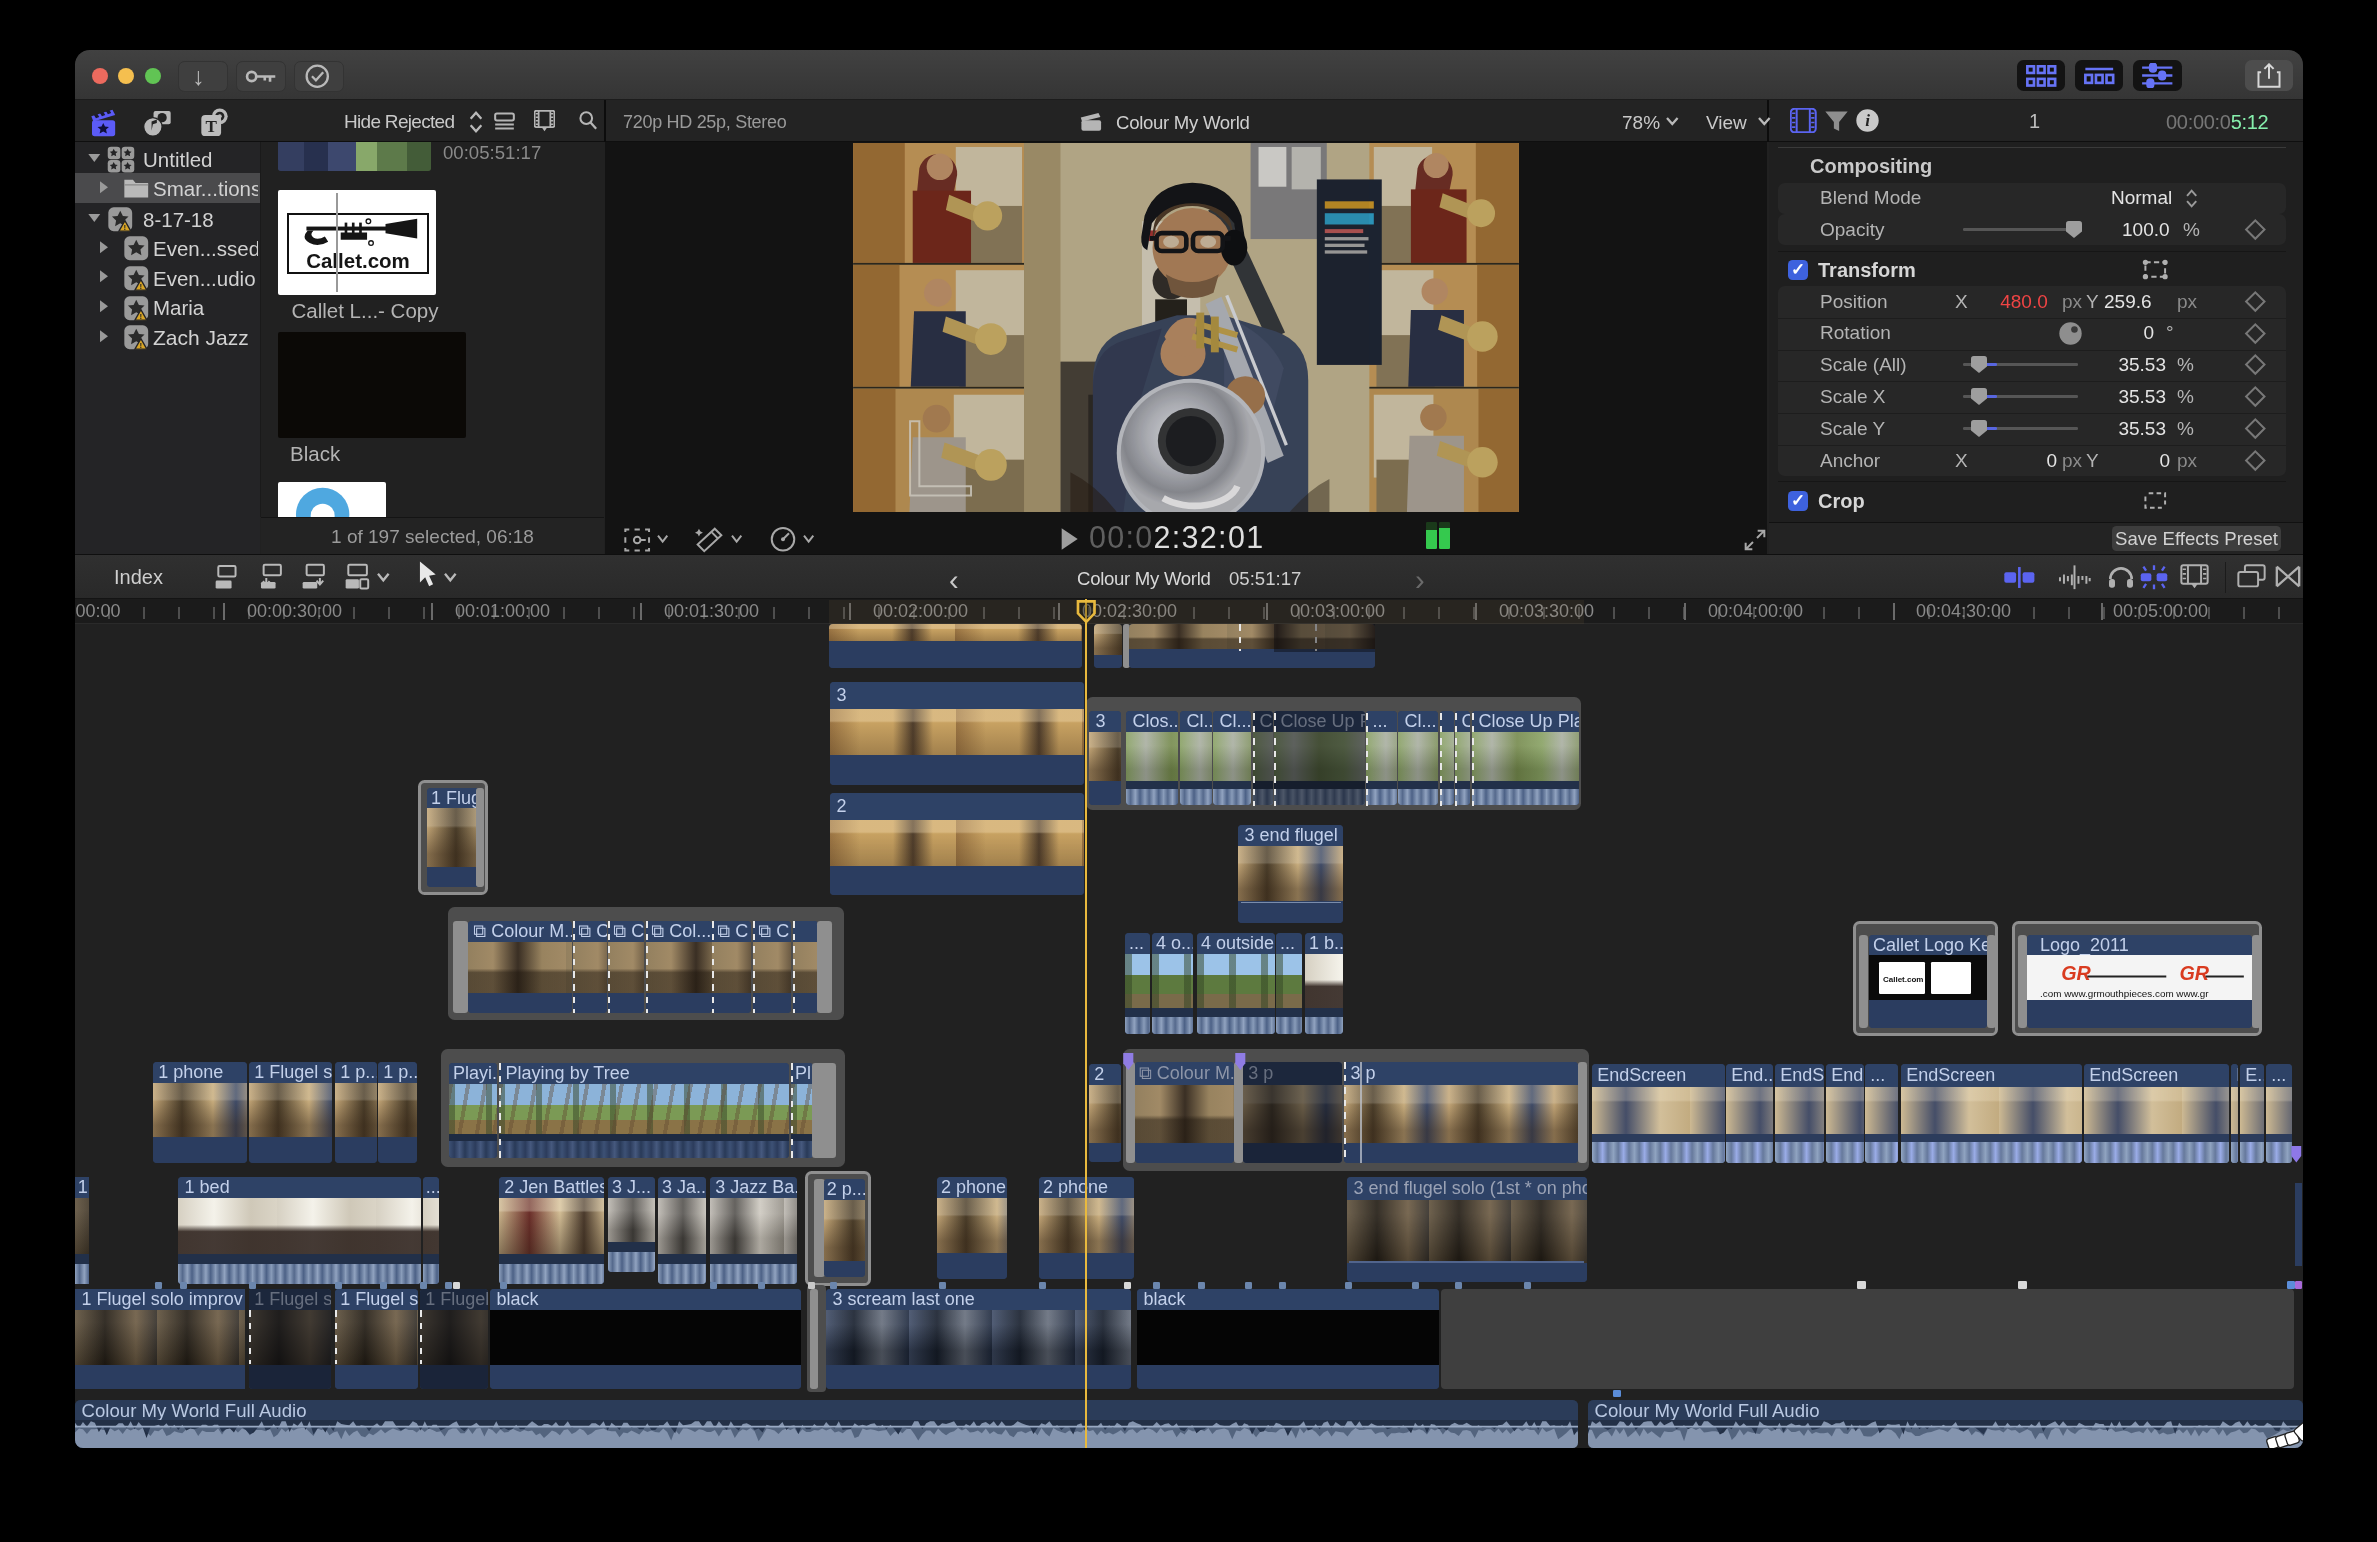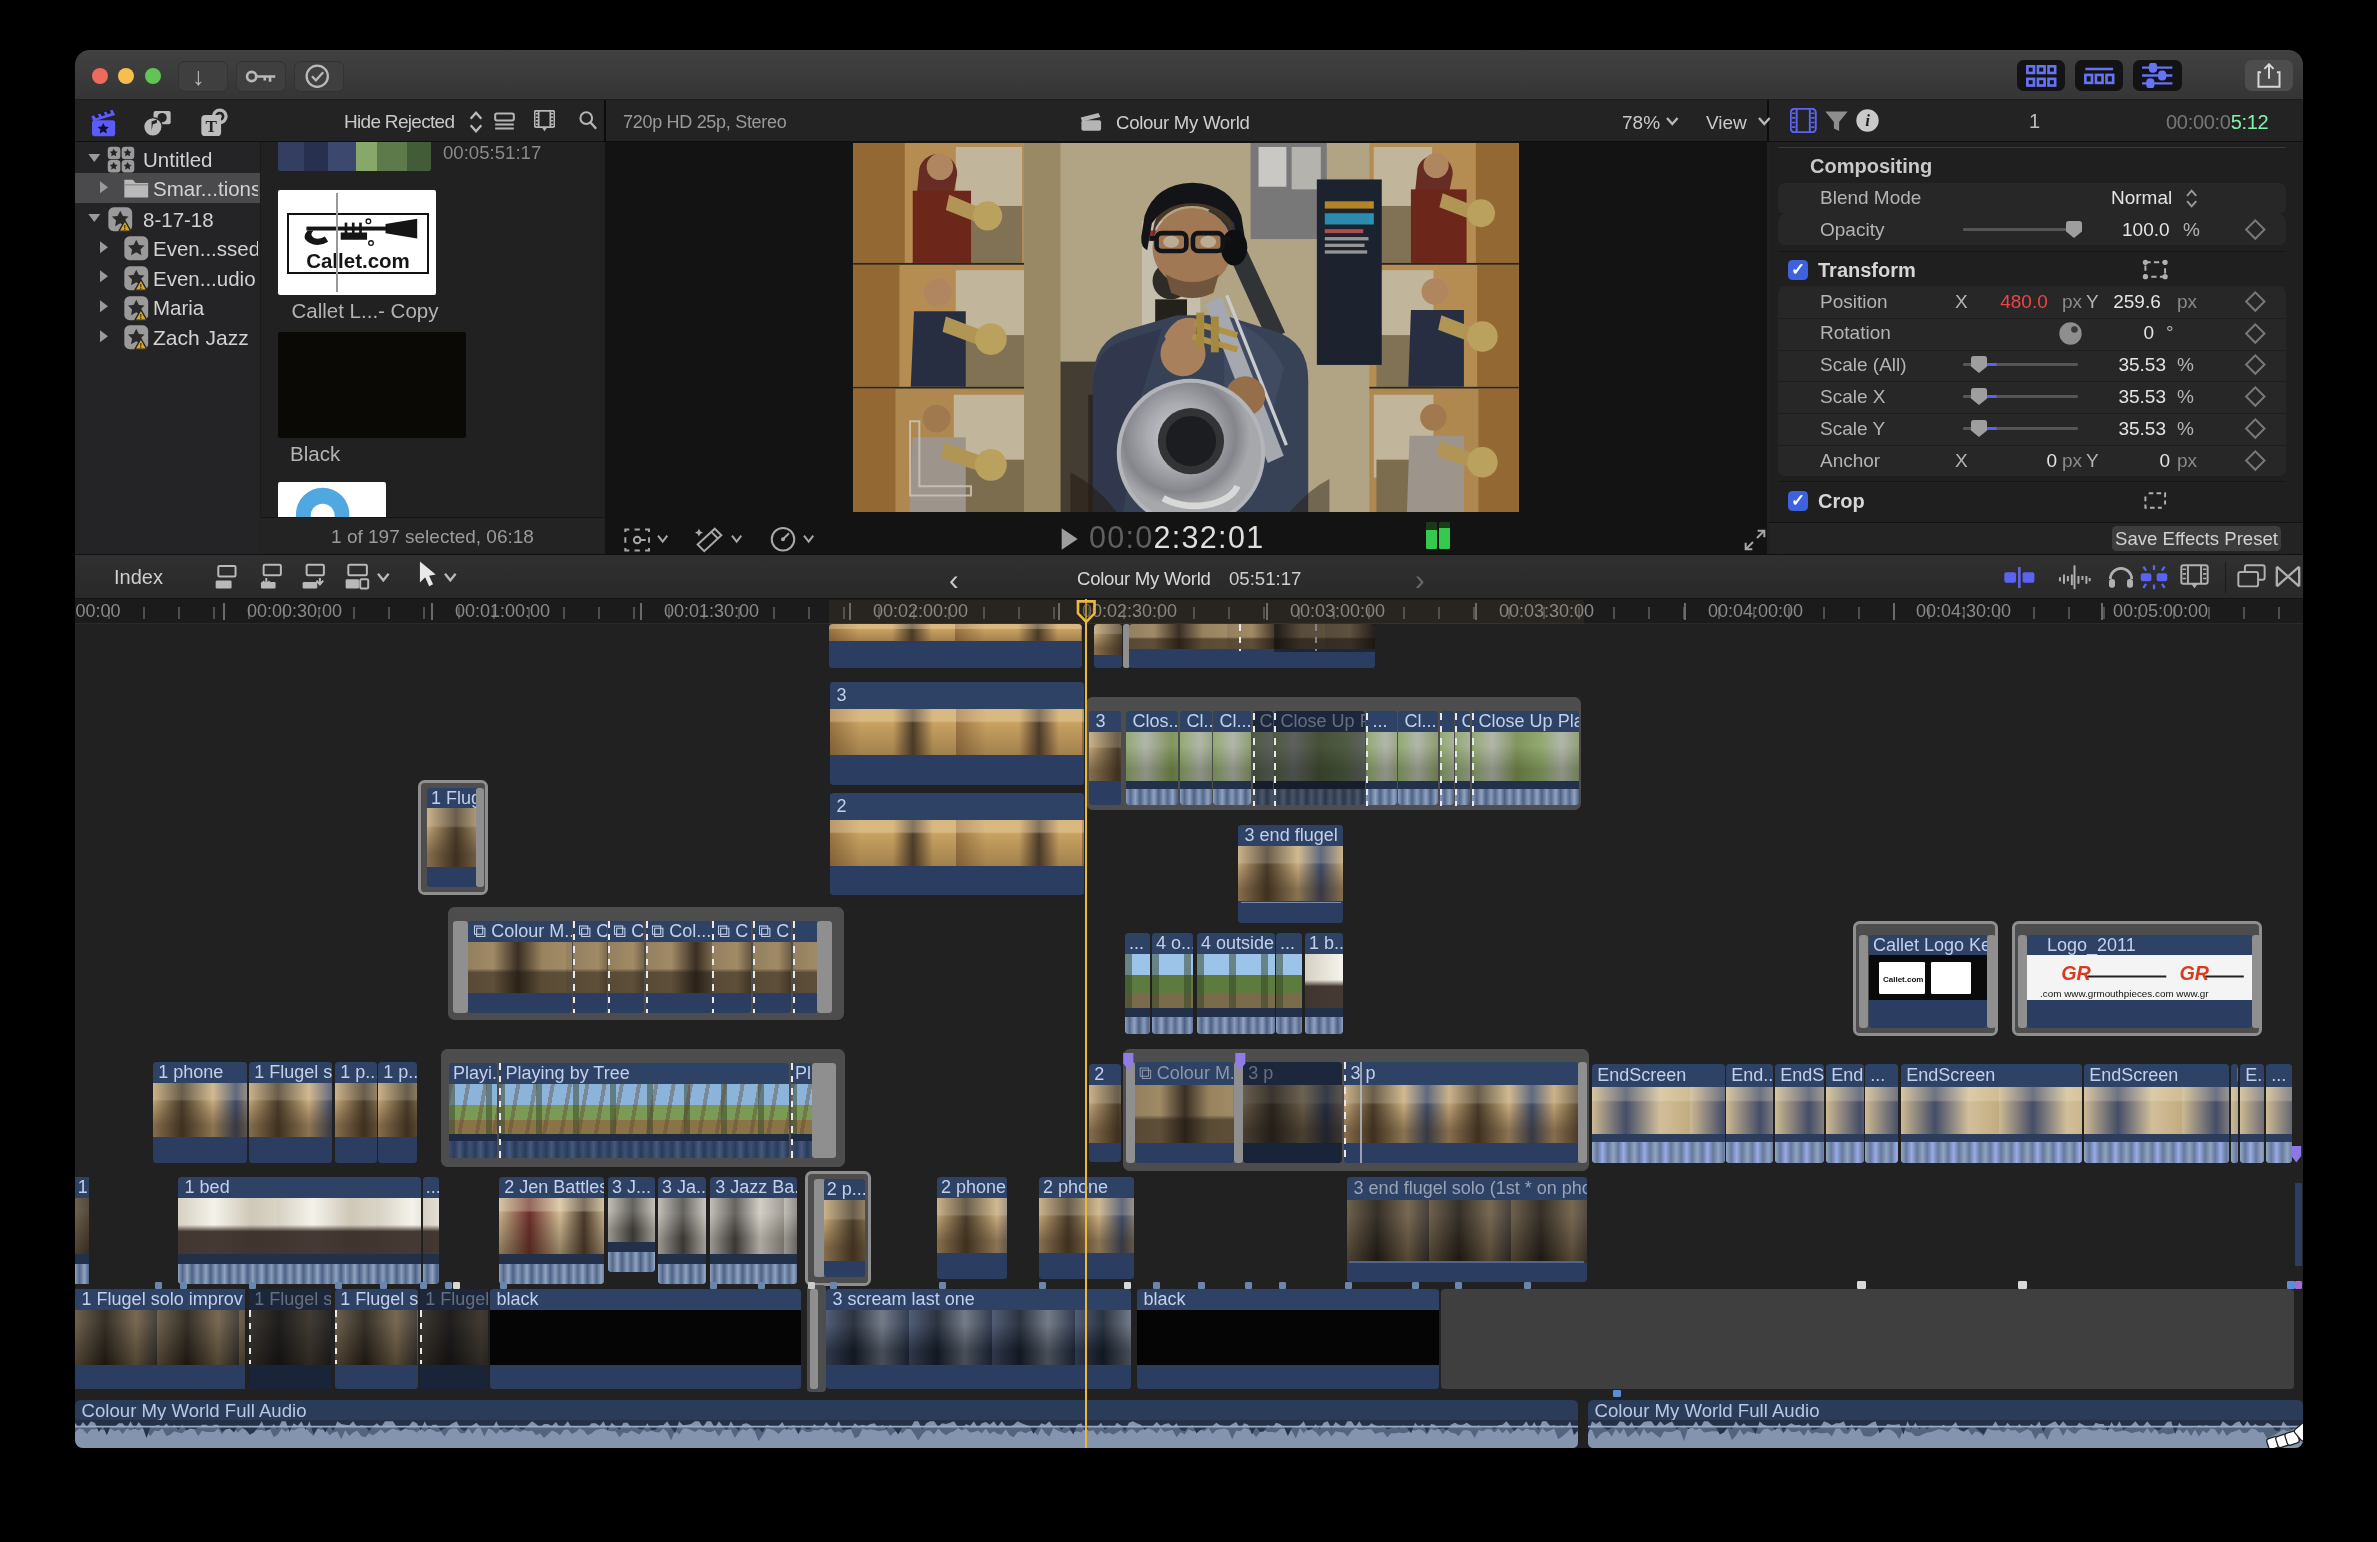--- a/index.html
+++ b/index.html
@@ -348,21 +348,21 @@
         <circle cx="5" cy="27" r="2.5" fill="#b0b0b0"></circle>
         <circle cx="35" cy="27" r="2.5" fill="#b0b0b0"></circle>
       </g>
     </svg>
     <div class="abs " style="left:1703px;top:236px;width:508px;height:190px;background:#272727;border-radius:6.6px;"></div>
     <div class="abs" style="left:1745px;top:241px;font-size:19px;color:#b4b4b4;font-weight:400;white-space:nowrap;">Position</div>
     <div class="abs" style="left:1880px;top:241px;font-size:19px;color:#b4b4b4;font-weight:400;white-space:nowrap;">X</div>
     <div class="abs" style="left:1916px;top:241px;width:66px;text-align:center;font-size:19px;color:#ef4444;font-weight:400;white-space:nowrap;">480.0</div>
     <div class="abs" style="left:1987px;top:241px;font-size:19px;color:#8a8a8a;font-weight:400;white-space:nowrap;">px</div>
     <div class="abs" style="left:2011px;top:241px;font-size:19px;color:#b4b4b4;font-weight:400;white-space:nowrap;">Y</div>
-    <div class="abs" style="left:2029px;top:241px;width:66px;text-align:center;font-size:19px;color:#e4e4e4;font-weight:400;white-space:nowrap;">259.6</div>
+    <div class="abs" style="left:2029px;top:241px;width:66px;text-align:left;font-size:19px;color:#e4e4e4;font-weight:400;white-space:nowrap;">259.6</div>
     <div class="abs" style="left:2102px;top:241px;font-size:19px;color:#8a8a8a;font-weight:400;white-space:nowrap;">px</div>
     <div class="abs dia" style="left:2173px;top:244px"></div>
     <div class="abs " style="left:1703px;top:268px;width:508px;height:1.3px;background:#1d1d1d;"></div>
     <div class="abs" style="left:1745px;top:272px;font-size:19px;color:#b4b4b4;font-weight:400;white-space:nowrap;">Rotation</div>
     <svg class="abs" style="left:1983px;top:271px" width="25" height="25" viewBox="0 0 38 38">
       <circle cx="19" cy="19" r="17" fill="#8e8e8e"></circle>
       <circle cx="25" cy="13" r="5" fill="#3a3a3a"></circle>
     </svg>
     <div class="abs" style="left:2029px;top:272px;width:50px;text-align:right;font-size:19px;color:#e4e4e4;font-weight:400;white-space:nowrap;">0</div>
     <div class="abs" style="left:2091px;top:272px;font-size:19px;color:#b4b4b4;font-weight:400;white-space:nowrap;">°</div>
@@ -689,21 +689,21 @@
     <div class="abs " style="left:1784px;top:885px;width:9.3px;height:93px;background:#8f8f8f;border-radius:3.3px;"></div>
     <div class="clip" style="left:1794px;top:885px;width:118px;height:93px;border-radius:4px">
       <div class="tband" style="height:20px;font-size:18px;line-height:20px;padding-left:4px;color:#c3d0ea">Callet Logo Kee...</div>
       <div class="thumb g-callet" style="top:20px;bottom:28px;"></div>
       <div class="bband" style="bottom:0;height:28px;"></div>
     </div>
     <div class="abs " style="left:1912px;top:885px;width:9.3px;height:93px;background:#8f8f8f;border-radius:3.3px;"></div>
     <div class="abs " style="left:1937px;top:871px;width:250px;height:115px;background:#4d4d4d;border-radius:6.6px;border:3.3px solid #8f8f8f;"></div>
     <div class="abs " style="left:1943px;top:885px;width:9.3px;height:93px;background:#8f8f8f;border-radius:3.3px;"></div>
     <div class="clip" style="left:1952px;top:885px;width:225px;height:93px;border-radius:4px">
-      <div class="tband" style="height:20px;font-size:18px;line-height:20px;padding-left:20px;color:#c3d0ea">Logo_2011</div>
+      <div class="tband" style="height:20px;font-size:18px;line-height:20px;padding-left:13px;color:#c3d0ea">Logo_2011</div>
       <div class="thumb g-logo" style="top:20px;bottom:28px;"></div>
       <div class="bband" style="bottom:0;height:28px;"></div>
     </div>
     <div class="abs " style="left:2177px;top:885px;width:9.3px;height:93px;background:#8f8f8f;border-radius:3.3px;"></div>
     <div class="clip" style="left:78px;top:1012px;width:94px;height:101px;border-radius:4px">
       <div class="tband" style="height:21px;font-size:18px;line-height:21px;padding-left:5.3px;color:#c3d0ea">1 phone</div>
       <div class="thumb g-phone" style="top:21px;bottom:26px;"></div>
       <div class="bband" style="bottom:0;height:26px;"></div>
     </div>
     <div class="clip" style="left:174px;top:1012px;width:83px;height:101px;border-radius:4px">

